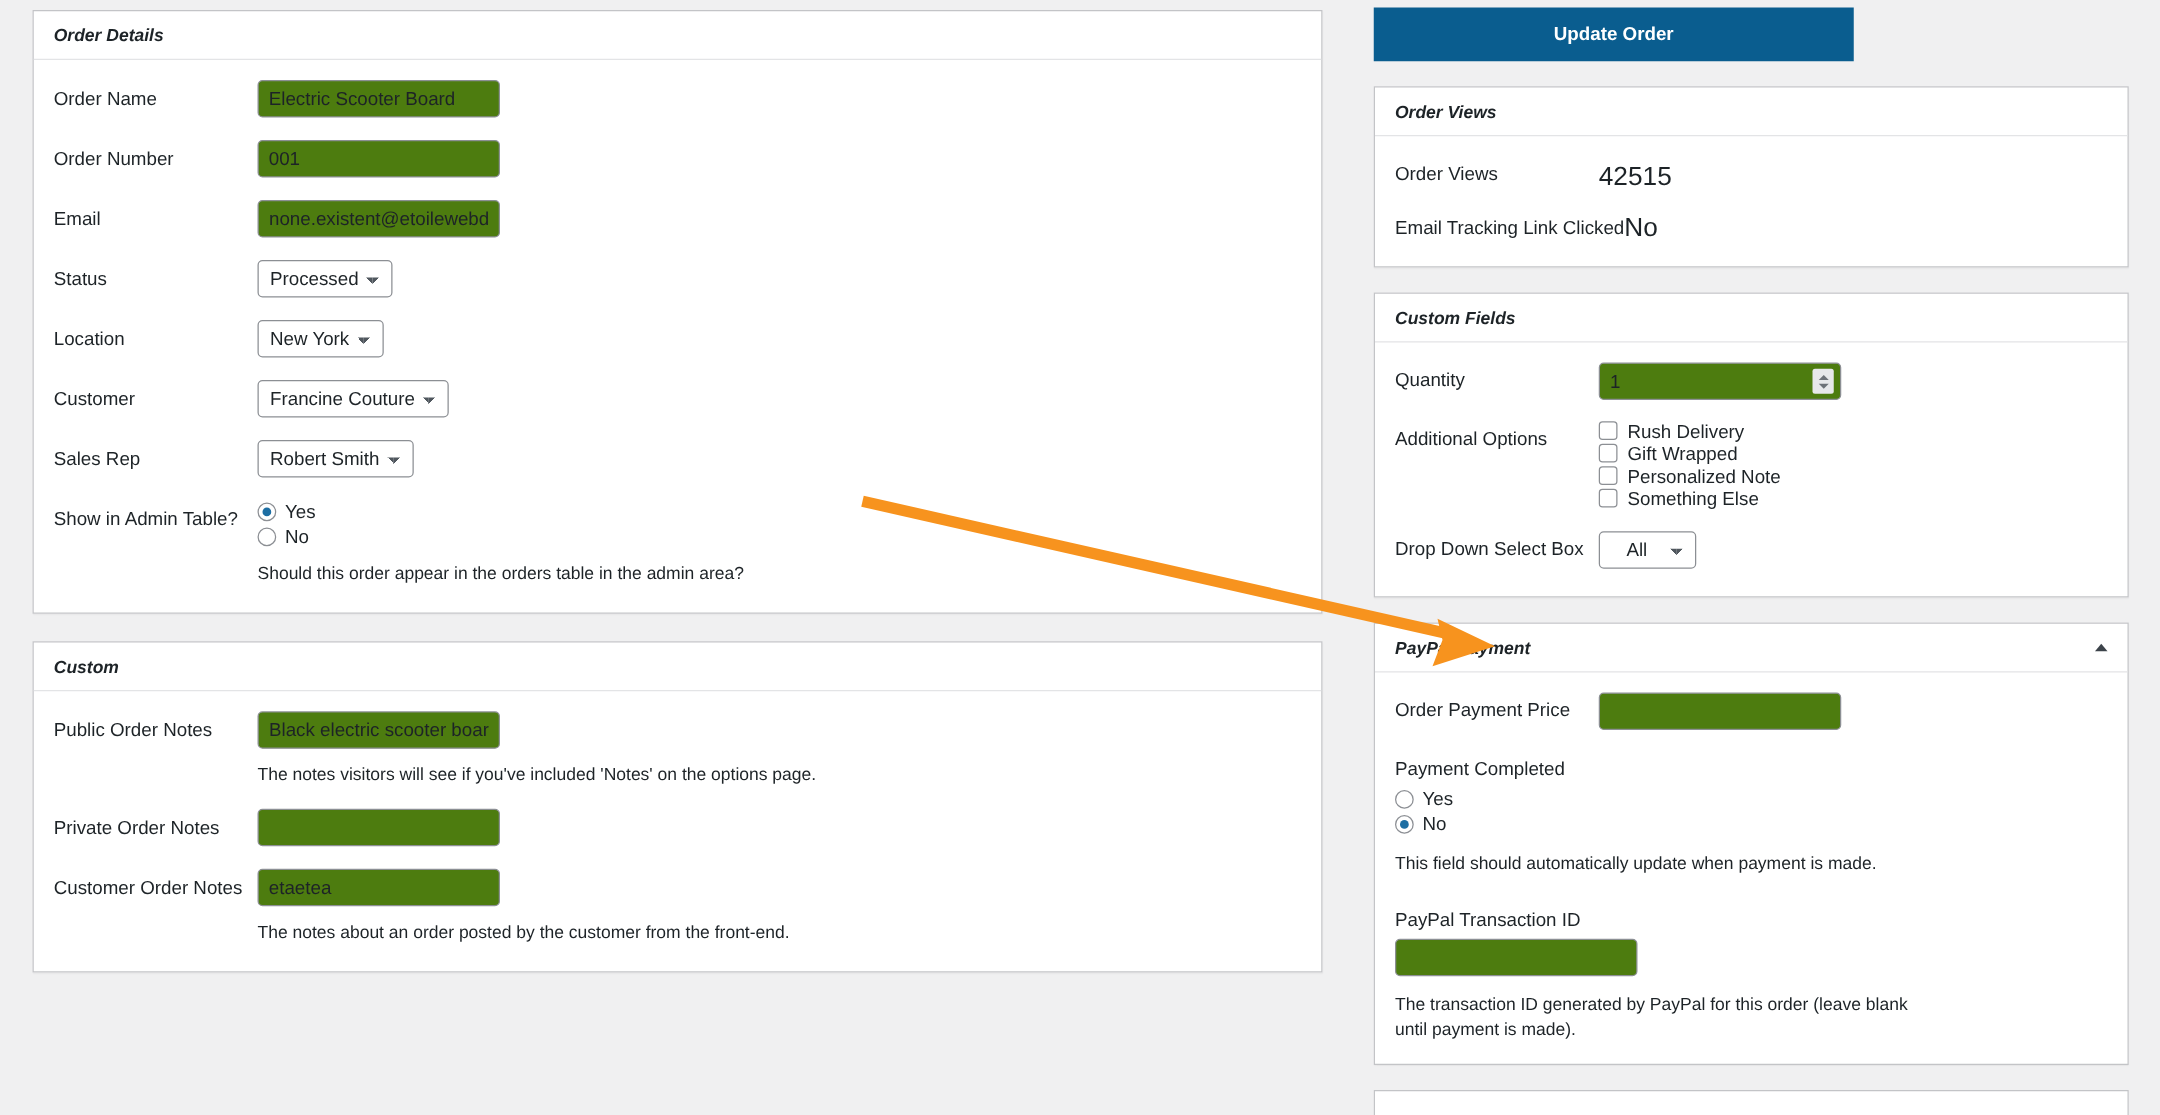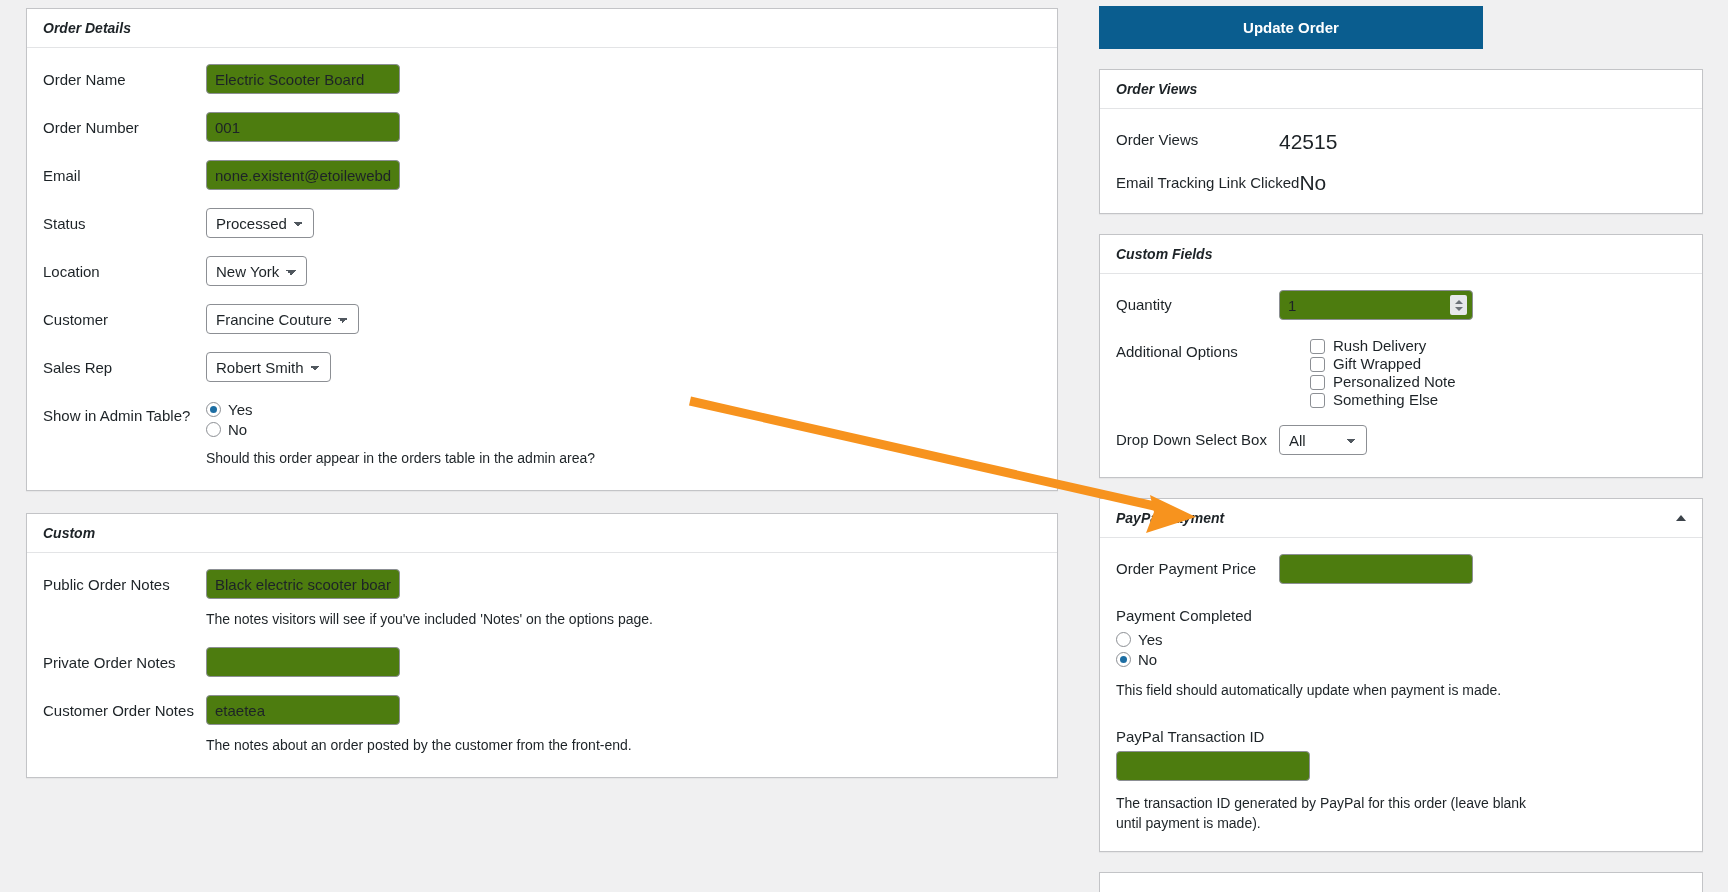--- a/index.html
+++ b/index.html
@@ -204,24 +204,23 @@
   .spin-btns .up, .spin-btns .dn {
     width: 0; height: 0;
     border-left: 4px solid transparent;
     border-right: 4px solid transparent;
   }
   .spin-btns .up { border-bottom: 4px solid #6d7278; }
   .spin-btns .dn { border-top: 4px solid #6d7278; }
 
   .cb-line {
     display: flex;
-    align-items: flex-end;
+    align-items: flex-start;
     height: 17px;
     margin-bottom: 0px;
-    margin-left: 31px;
   }
   .cb-line + .cb-line { margin-top: 1px; }
   .cb-label { font-size: 15px; color: #1d2327; margin-left: 8px; }
 
   .collapse-tri {
     width: 0; height: 0;
     border-left: 5px solid transparent;
     border-right: 5px solid transparent;
     border-bottom: 6px solid #3c434a;
     cursor: pointer;
@@ -432,21 +431,21 @@
             <div class="cb-line">
               <span class="cbox"></span>
               <span class="cb-label">Something Else</span>
             </div>
           </div>
         </div>
 
         <div class="srow" style="margin-bottom:4px;">
           <div class="slabel">Drop Down Select Box</div>
           <div class="fctl">
-            <select class="sel" style="width:88px;">
+            <select class="sel" style="width:78px;text-align:center;">
               <option>All</option>
             </select>
           </div>
         </div>
 
       </div>
     </div>
 
     <div class="side-card">
       <div class="card-header">

